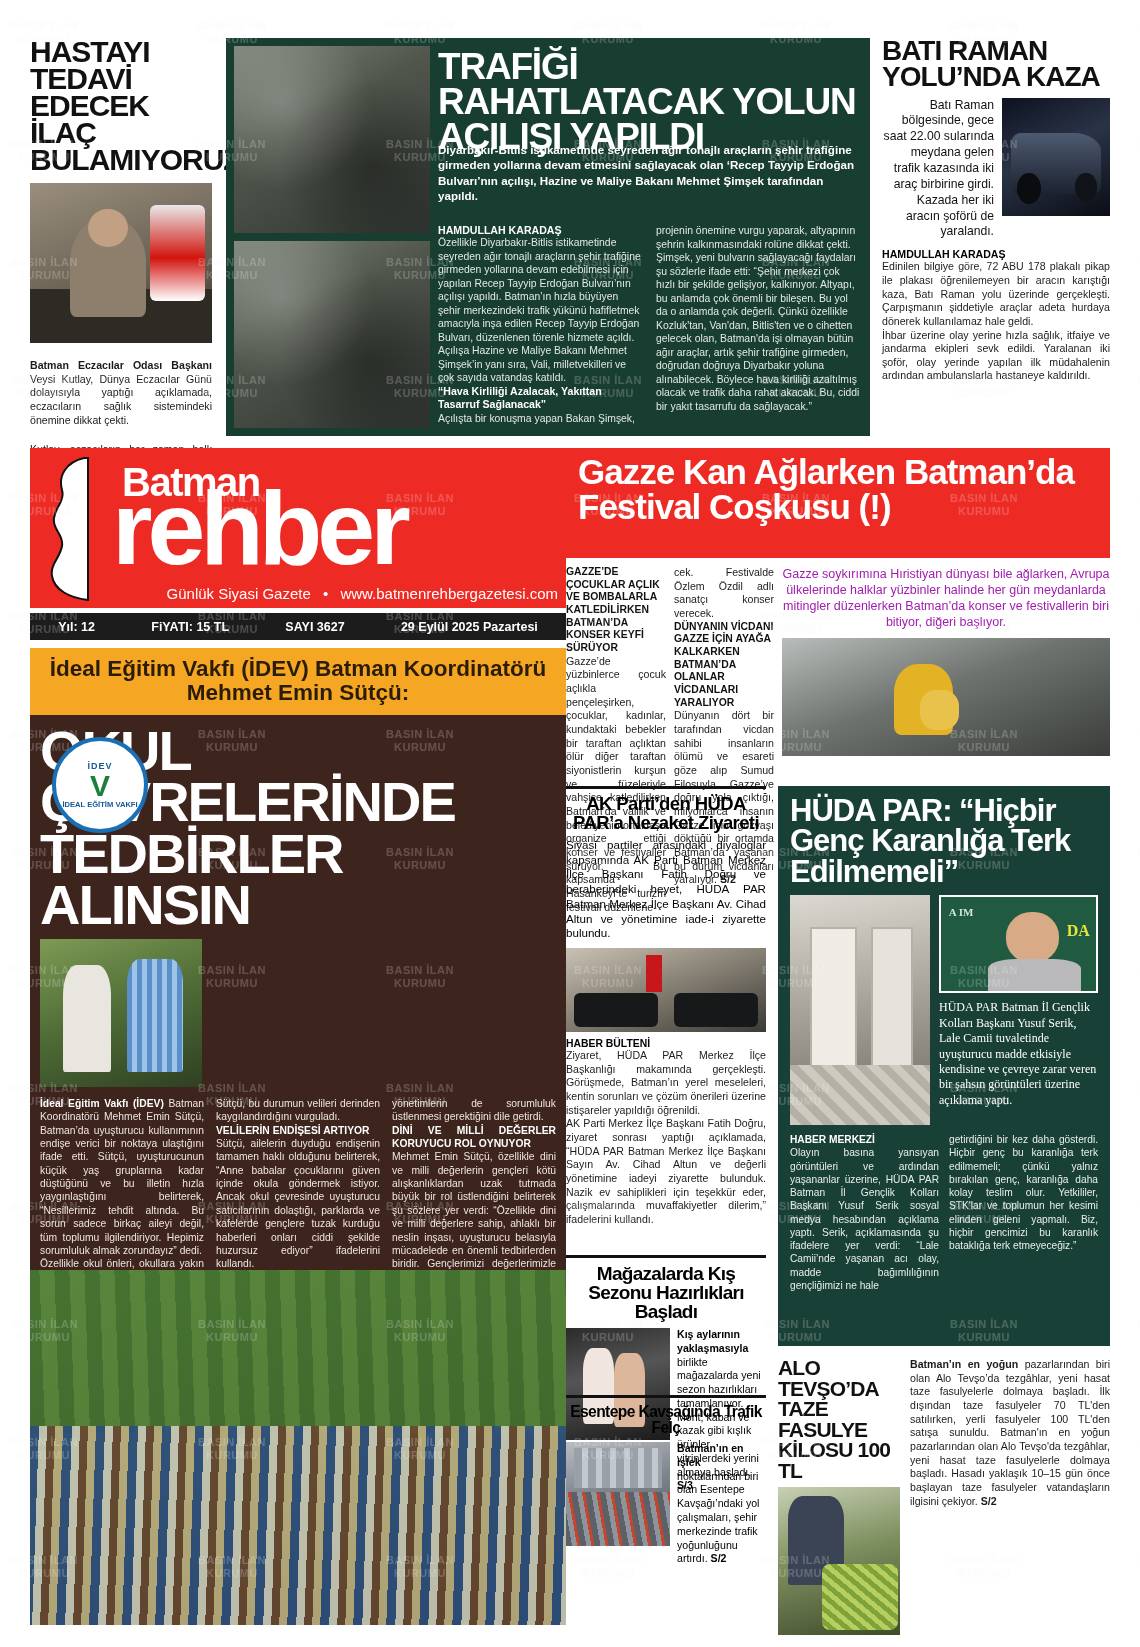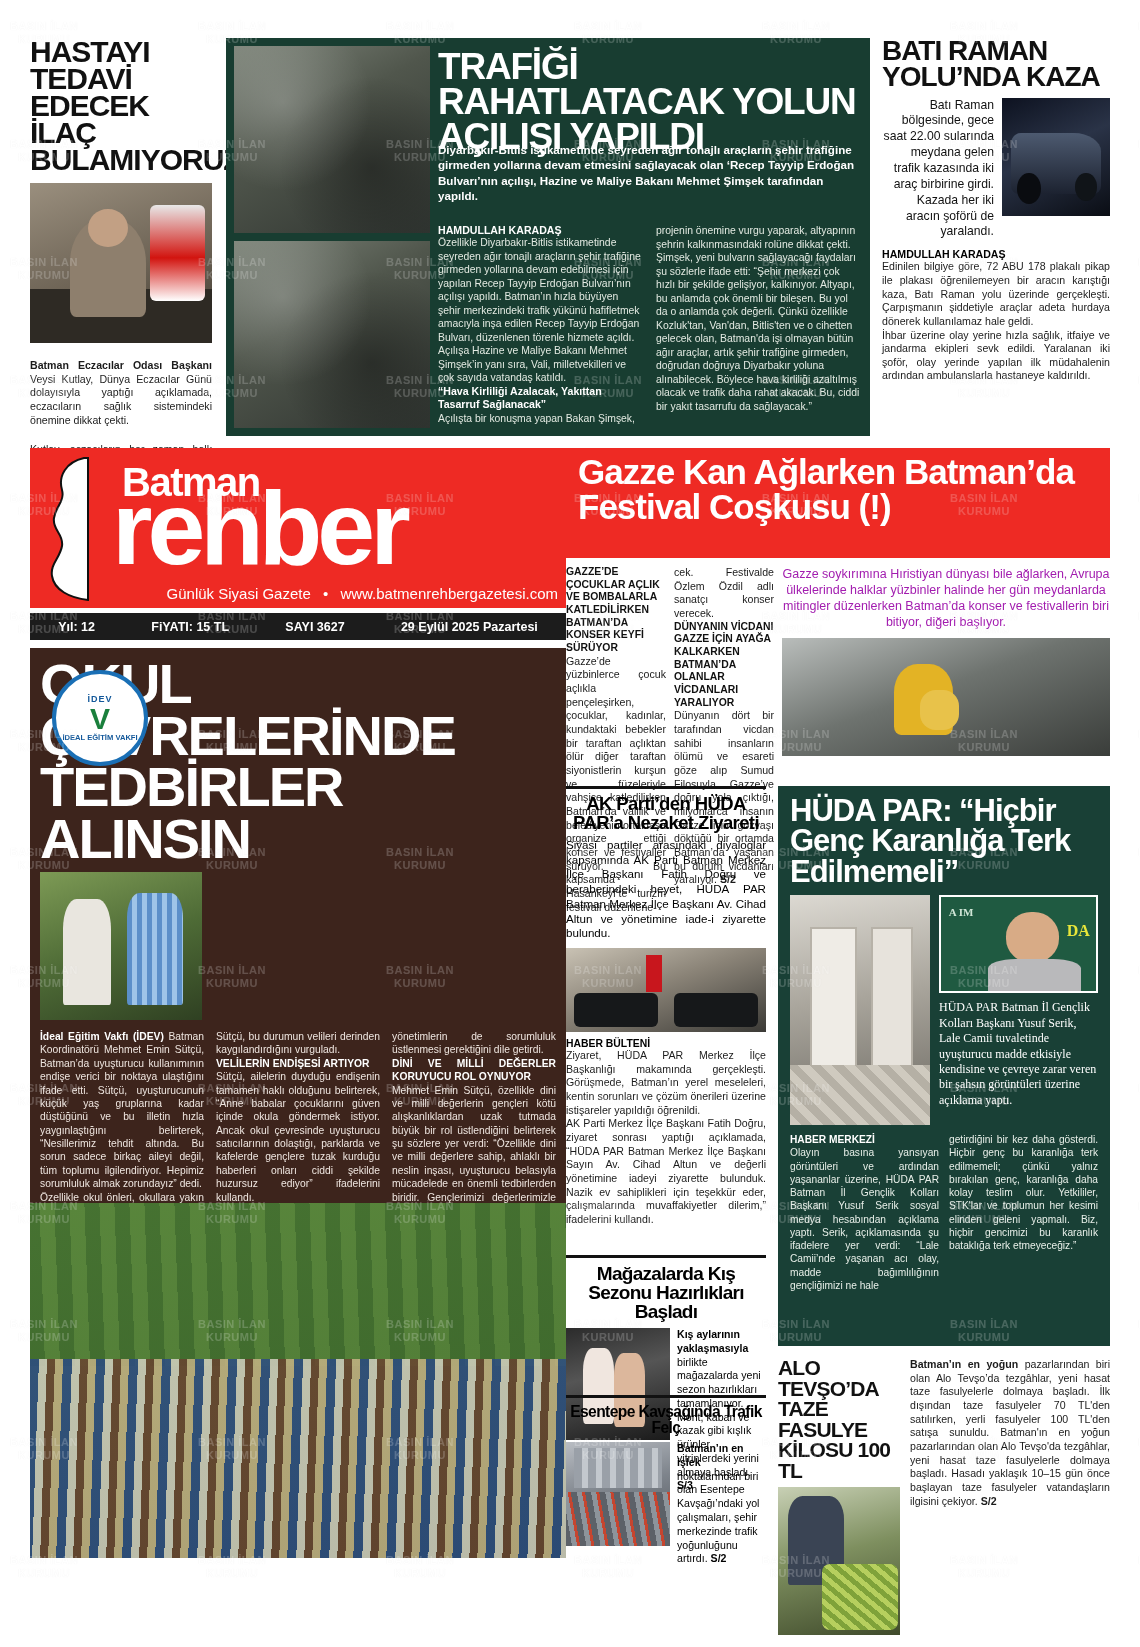--- a/index.html
+++ b/index.html
@@ -303,20 +303,23 @@
     <div class="gz-c3">
       <div class="lead">Gazze soykırımına Hıristiyan dünyası bile ağlarken, Avrupa ülkelerinde halklar yüzbinler halinde her gün meydanlarda mitingler düzenlerken Batman’da konser ve festivallerin biri bitiyor, diğeri başlıyor.</div>
       <div class="pic">
           <div class="f1"></div>
           <div class="f2"></div>
         </div>
     </div>
   </div>
 
   <div class="idev">
+    <div class="yel">
+      <h2>İdeal Eğitim Vakfı (İDEV) Batman Koordinatörü Mehmet Emin Sütçü:</h2>
+    </div>
     <div class="dark">
       <h1>OKUL ÇEVRELERİNDE TEDBİRLER ALINSIN</h1>
       <div class="sp">
         <div class="pic">
             <div class="p1"></div>
             <div class="p2"></div>
           </div>
       </div>
       <div class="cols3">
         <p><b>İdeal Eğitim Vakfı (İDEV)</b><span> Batman Koordinatörü Mehmet Emin Sütçü, Batman’da uyuşturucu kullanımının endişe verici bir noktaya ulaştığını ifade etti. Sütçü, uyuşturucunun küçük yaş gruplarına kadar düştüğünü ve bu illetin hızla yaygınlaştığını belirterek, “Nesillerimiz tehdit altında. Bu sorun sadece birkaç aileyi değil, tüm toplumu ilgilendiriyor. Hepimiz sorumluluk almak zorundayız” dedi.</span></p>

